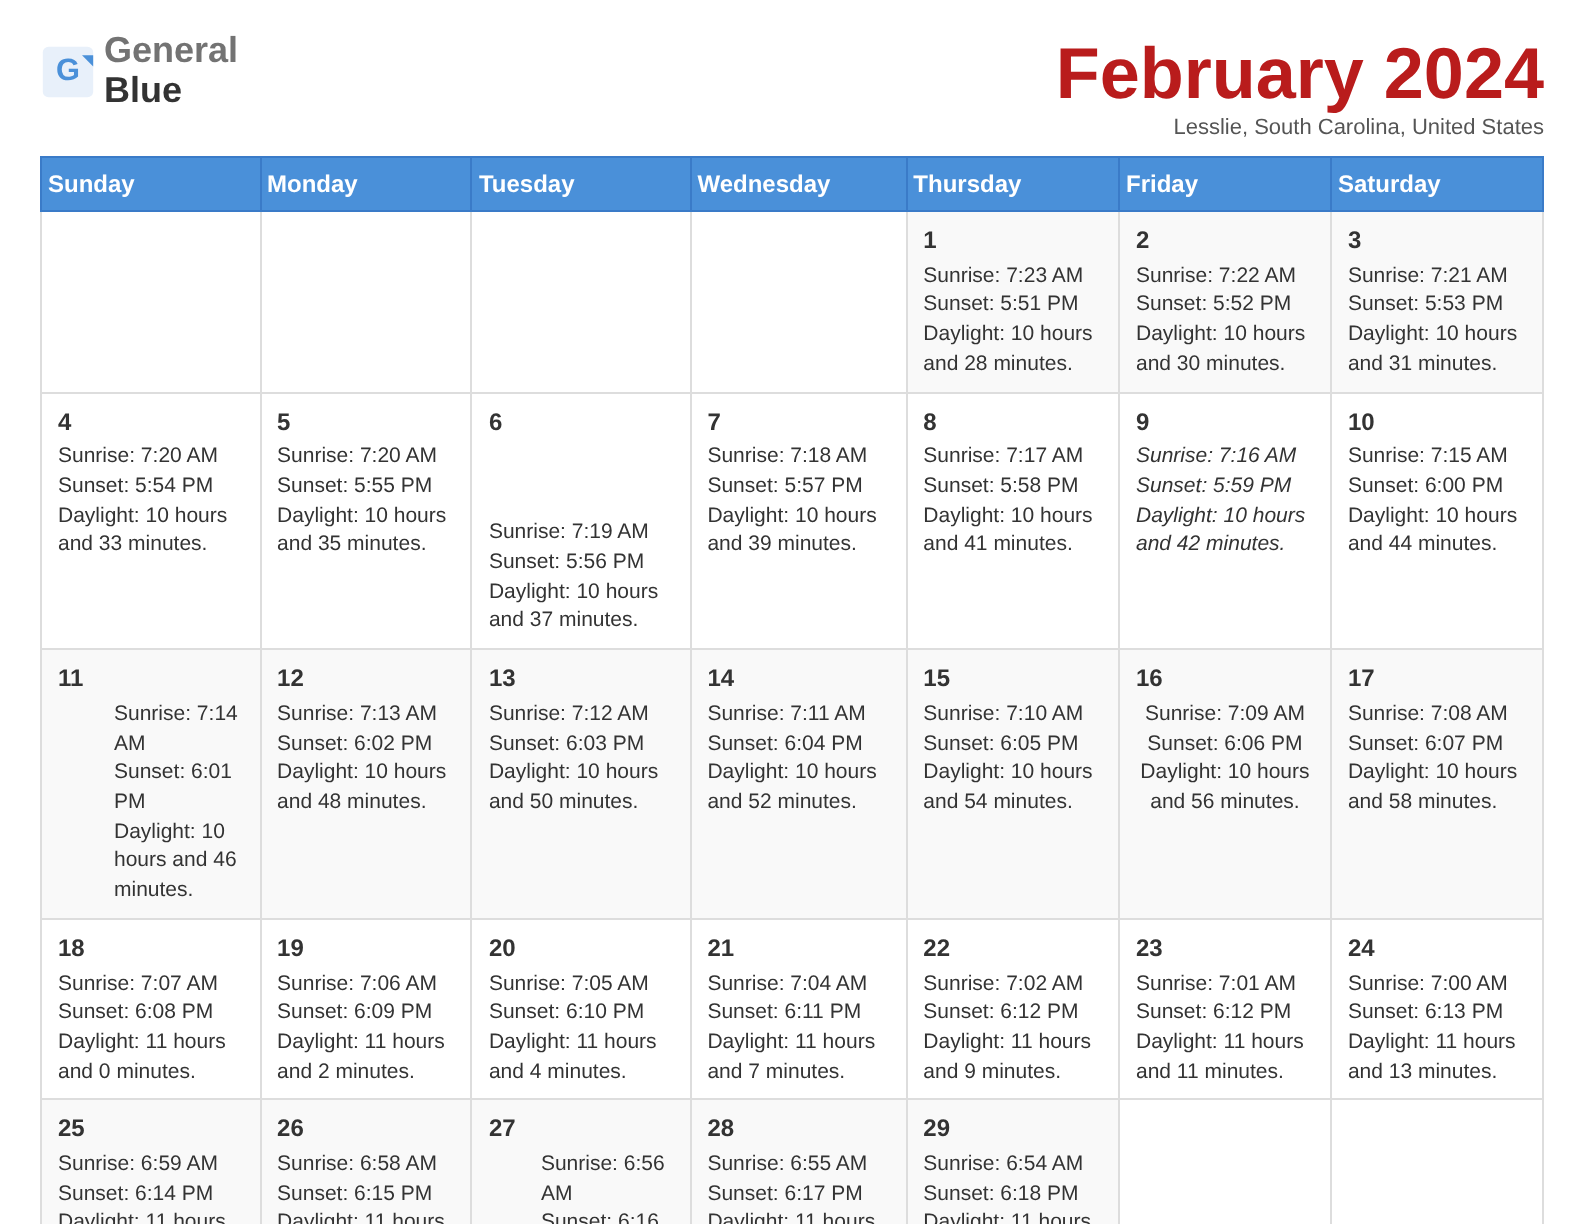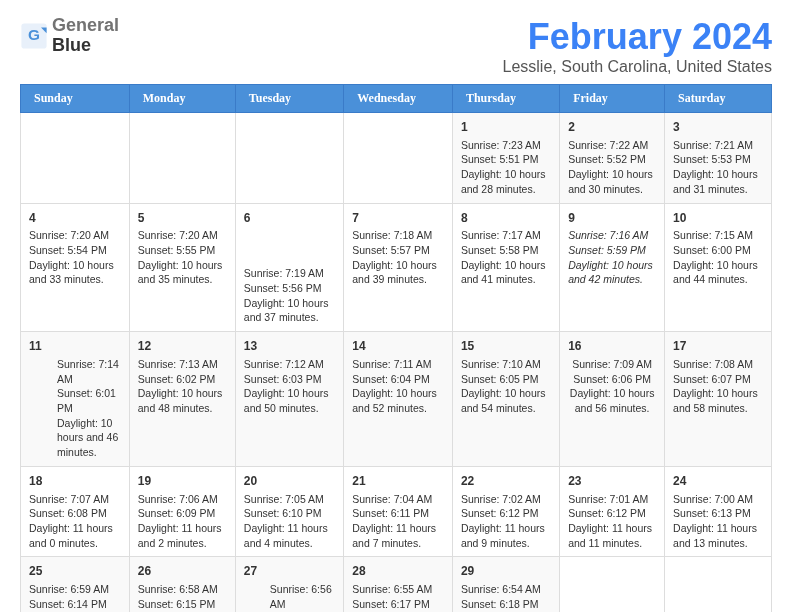--- a/index.html
+++ b/index.html
@@ -31,42 +31,41 @@
     .logo-icon {
       width: 28px;
       height: 28px;
     }
     .title-area {
       text-align: right;
     }
     .main-title {
       font-size: 36px;
       font-weight: bold;
-      color: #3b82f6;
+      color: #b91c1c;
     }
     .subtitle {
-      font-size: 16px;
+      font-size: 11px;
       color: #555;
     }
     .calendar {
       width: 100%;
       border-collapse: collapse;
       font-size: 11px;
     }
     .calendar thead tr {
       background: #4a90d9;
       color: #fff;
     }
     .calendar thead th {
-      padding: 6px 13px;
+      padding: 6px 3px;
       text-align: left;
       font-size: 12px;
       font-weight: bold;
       border: 1px solid #3a7bc8;
-      font-family: Liberation Serif, serif;
     }
     .calendar tbody tr {
       border-bottom: 1px solid #ddd;
     }
     .calendar tbody td {
       vertical-align: top;
       padding: 6px 8px;
       border: 1px solid #ddd;
       min-height: 80px;
       height: 85px;

